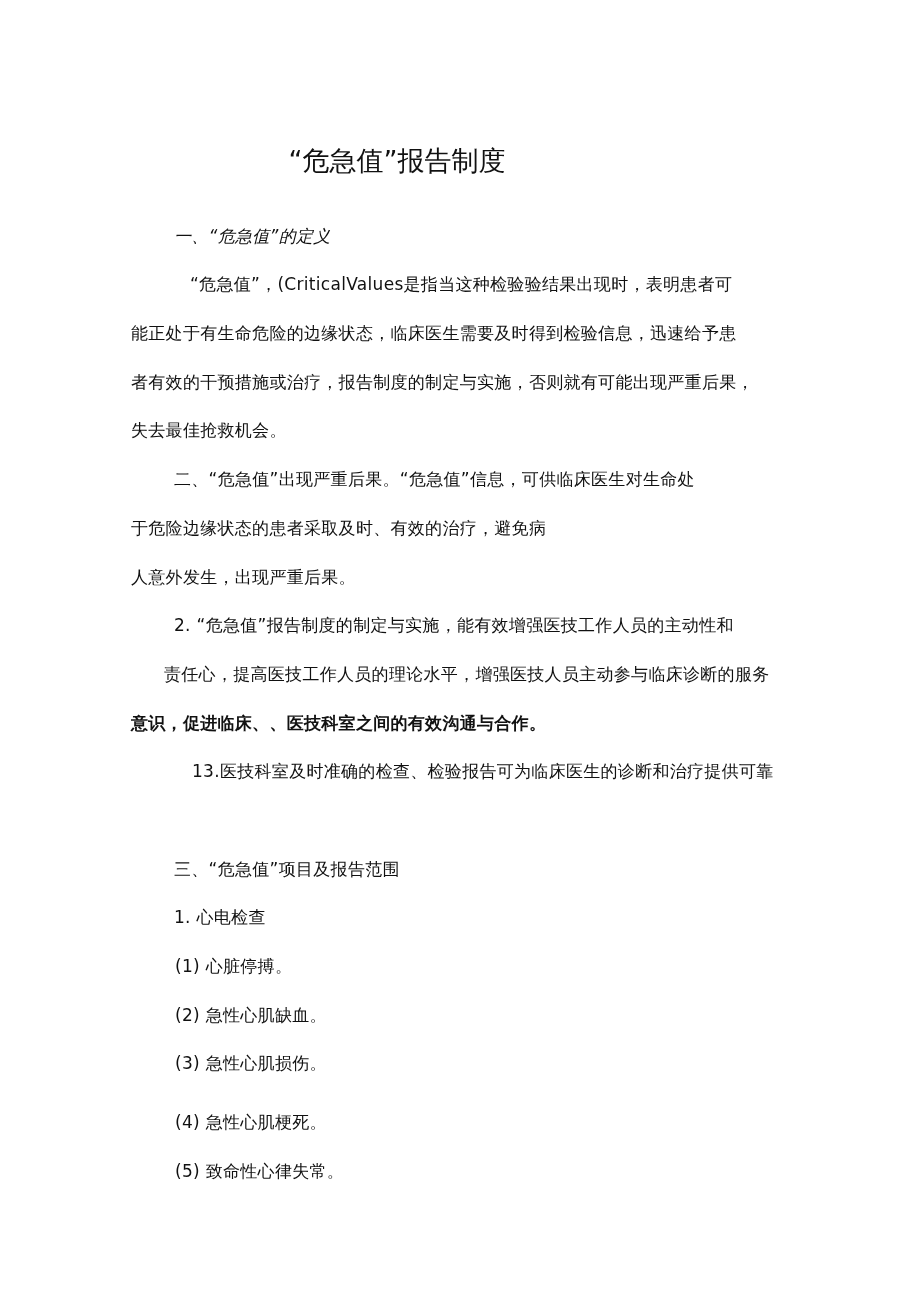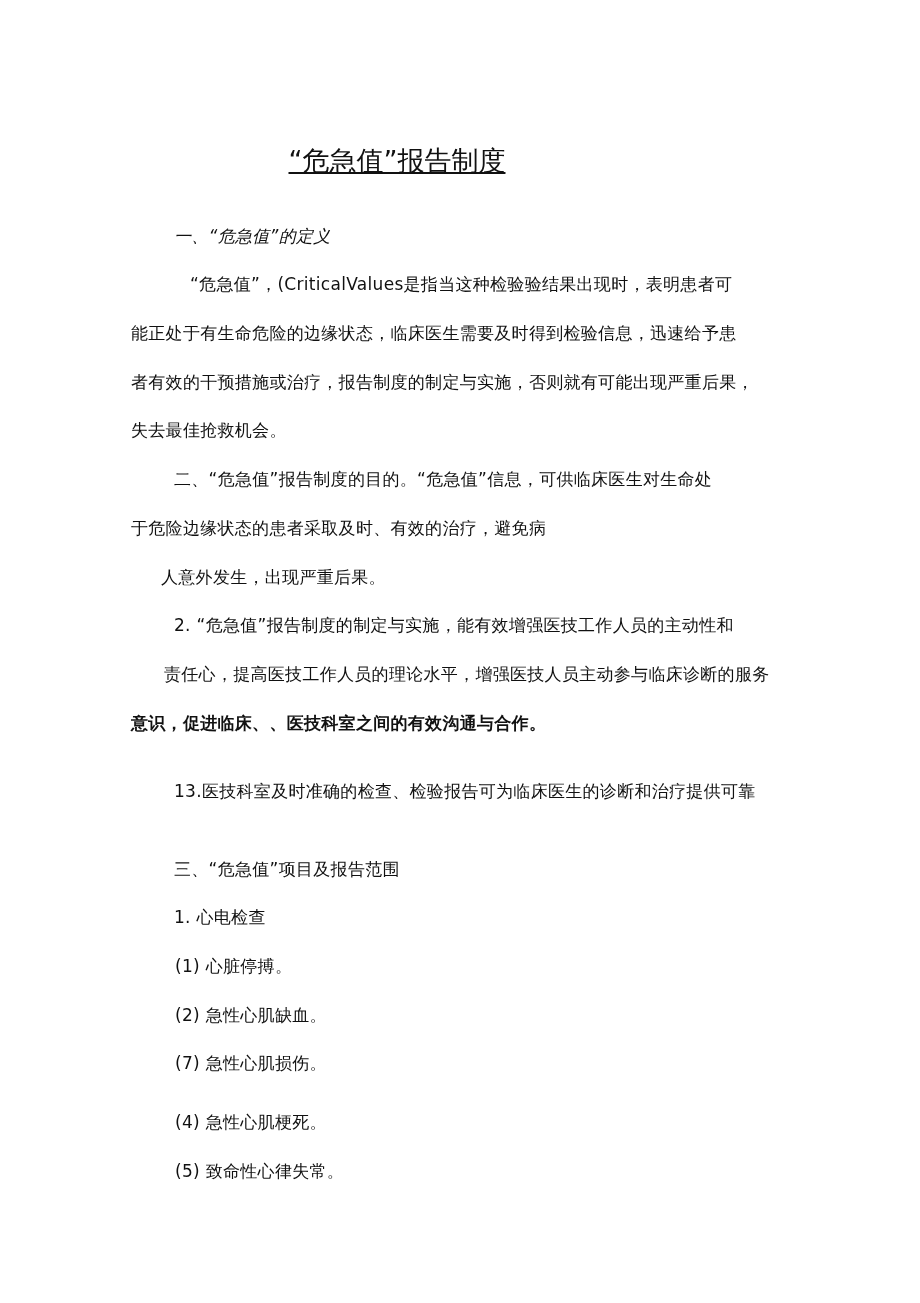--- a/index.html
+++ b/index.html
@@ -25,21 +25,20 @@
     .title {
       position: absolute;
       left: 0;
       width: 794px;
       top: 143px;
       text-align: center;
       font-size: 27px;
       line-height: 36px;
       letter-spacing: 0px;
       white-space: nowrap;
-      text-decoration: underline;
     }
     .line {
       position: absolute;
       font-size: 17px;
       line-height: 24px;
       white-space: nowrap;
       letter-spacing: 0.3px;
     }
   </style>
 </head>
@@ -48,31 +47,31 @@
 <div class="page">
 
   <div class="title">“危急值”报告制度</div>
 
   <div class="line" style="left:174px; top:224px;font-style:italic;">一、“危急值”的定义</div>
   <div class="line" style="left:190px; top:272px;">“危急值”，(CriticalValues是指当这种检验验结果出现时，表明患者可</div>
   <div class="line" style="left:131px; top:321px;">能正处于有生命危险的边缘状态，临床医生需要及时得到检验信息，迅速给予患</div>
   <div class="line" style="left:131px; top:370px;">者有效的干预措施或治疗，报告制度的制定与实施，否则就有可能出现严重后果，</div>
   <div class="line" style="left:131px; top:418px;">失去最佳抢救机会。</div>
 
-  <div class="line" style="left:174px; top:467px;">二、“危急值”报告制度的目的。“危急值”信息，可供临床医生对生命处</div>
+  <div class="line" style="left:174px; top:467px;">二、“危急值”出现严重后果。“危急值”信息，可供临床医生对生命处</div>
   <div class="line" style="left:131px; top:516px;">于危险边缘状态的患者采取及时、有效的治疗，避免病</div>
-  <div class="line" style="left:131px; top:565px;margin-left:30px;">人意外发生，出现严重后果。</div>
+  <div class="line" style="left:131px; top:565px;">人意外发生，出现严重后果。</div>
 
   <div class="line" style="left:174px; top:613px;">2. “危急值”报告制度的制定与实施，能有效增强医技工作人员的主动性和</div>
   <div class="line" style="left:131px; top:662px;margin-left:33px;">责任心，提高医技工作人员的理论水平，增强医技人员主动参与临床诊断的服务</div>
   <div class="line" style="left:131px; top:711px;font-weight:bold;">意识，促进临床、、医技科室之间的有效沟通与合作。</div>
 
-  <div class="line" style="left:174px; top:759px;margin-top:20px;">13.医技科室及时准确的检查、检验报告可为临床医生的诊断和治疗提供可靠</div>
+  <div class="line" style="left:192px; top:759px;">13.医技科室及时准确的检查、检验报告可为临床医生的诊断和治疗提供可靠</div>
 
   <div class="line" style="left:174px; top:857px;">三、“危急值”项目及报告范围</div>
   <div class="line" style="left:174px; top:905px;">1. 心电检查</div>
   <div class="line" style="left:175px; top:954px;">(1) 心脏停搏。</div>
   <div class="line" style="left:175px; top:1003px;">(2) 急性心肌缺血。</div>
-  <div class="line" style="left:175px; top:1051px;">(7) 急性心肌损伤。</div>
+  <div class="line" style="left:175px; top:1051px;">(3) 急性心肌损伤。</div>
   <div class="line" style="left:175px; top:1110px;">(4) 急性心肌梗死。</div>
   <div class="line" style="left:175px; top:1159px;">(5) 致命性心律失常。</div>
 
 </div>
 
 </body></html>

